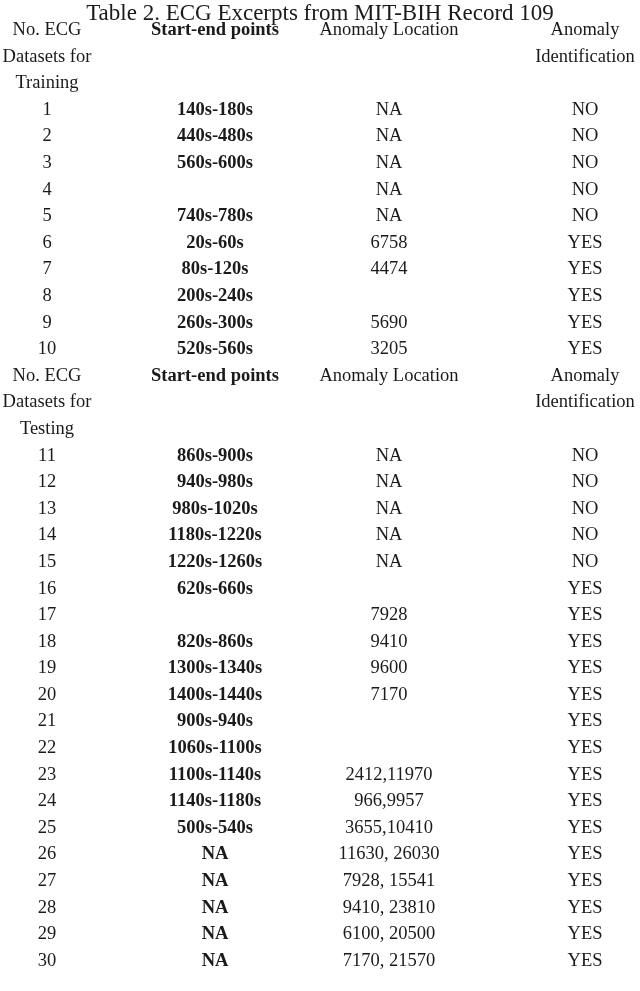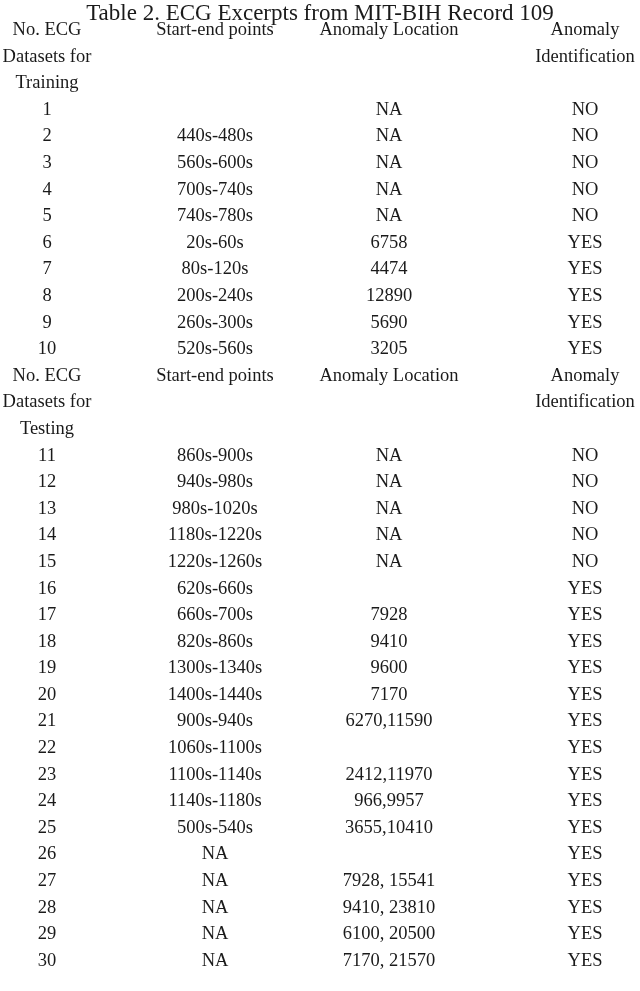--- a/index.html
+++ b/index.html
@@ -37,21 +37,21 @@
     font-size: 18.5px;
     line-height: 26.6px;
     white-space: nowrap;
   }
   .cell {
     position: absolute;
     top: 0;
     text-align: center;
   }
   .c1 { left: -10px; width: 114px; }
-  .c2 { left: 140px; width: 150px; }
+  .c2 { left: 140px; width: 150px; font-weight: bold; }
   .c3 { left: 300px; width: 178px; }
   .c4 { left: 526px; width: 118px; }
   .hdr-line { display: block; height: 26.6px; }
   .hdr .cell { white-space: nowrap; }
 </style>
 </head>
 <body>
 
 <div class="title">Table 2. ECG Excerpts from MIT-BIH Record 109</div>
 
@@ -70,38 +70,38 @@
       <span class="hdr-line">Anomaly Location</span>
     </div>
     <div class="cell c4">
       <span class="hdr-line">Anomaly</span>
       <span class="hdr-line">Identification</span>
     </div>
   </div>
   <div id="rows0">
       <div class="row">
         <div class="cell c1">1</div>
+        <div class="cell c2">140s-180s</div>
         <div class="cell c3">NA</div>
         <div class="cell c4">NO</div>
       </div>
       <div class="row">
         <div class="cell c1">2</div>
         <div class="cell c2">440s-480s</div>
         <div class="cell c3">NA</div>
         <div class="cell c4">NO</div>
       </div>
       <div class="row">
         <div class="cell c1">3</div>
         <div class="cell c2">560s-600s</div>
         <div class="cell c3">NA</div>
         <div class="cell c4">NO</div>
       </div>
       <div class="row">
         <div class="cell c1">4</div>
-        <div class="cell c2">700s-740s</div>
         <div class="cell c3">NA</div>
         <div class="cell c4">NO</div>
       </div>
       <div class="row">
         <div class="cell c1">5</div>
         <div class="cell c2">740s-780s</div>
         <div class="cell c3">NA</div>
         <div class="cell c4">NO</div>
       </div>
       <div class="row">
@@ -112,21 +112,20 @@
       </div>
       <div class="row">
         <div class="cell c1">7</div>
         <div class="cell c2">80s-120s</div>
         <div class="cell c3">4474</div>
         <div class="cell c4">YES</div>
       </div>
       <div class="row">
         <div class="cell c1">8</div>
         <div class="cell c2">200s-240s</div>
-        <div class="cell c3">12890</div>
         <div class="cell c4">YES</div>
       </div>
       <div class="row">
         <div class="cell c1">9</div>
         <div class="cell c2">260s-300s</div>
         <div class="cell c3">5690</div>
         <div class="cell c4">YES</div>
       </div>
       <div class="row">
         <div class="cell c1">10</div>
@@ -184,21 +183,20 @@
         <div class="cell c3">NA</div>
         <div class="cell c4">NO</div>
       </div>
       <div class="row">
         <div class="cell c1">16</div>
         <div class="cell c2">620s-660s</div>
         <div class="cell c4">YES</div>
       </div>
       <div class="row">
         <div class="cell c1">17</div>
-        <div class="cell c2">660s-700s</div>
         <div class="cell c3">7928</div>
         <div class="cell c4">YES</div>
       </div>
       <div class="row">
         <div class="cell c1">18</div>
         <div class="cell c2">820s-860s</div>
         <div class="cell c3">9410</div>
         <div class="cell c4">YES</div>
       </div>
       <div class="row">
@@ -209,21 +207,20 @@
       </div>
       <div class="row">
         <div class="cell c1">20</div>
         <div class="cell c2">1400s-1440s</div>
         <div class="cell c3">7170</div>
         <div class="cell c4">YES</div>
       </div>
       <div class="row">
         <div class="cell c1">21</div>
         <div class="cell c2">900s-940s</div>
-        <div class="cell c3">6270,11590</div>
         <div class="cell c4">YES</div>
       </div>
       <div class="row">
         <div class="cell c1">22</div>
         <div class="cell c2">1060s-1100s</div>
         <div class="cell c4">YES</div>
       </div>
       <div class="row">
         <div class="cell c1">23</div>
         <div class="cell c2">1100s-1140s</div>
@@ -238,20 +235,21 @@
       </div>
       <div class="row">
         <div class="cell c1">25</div>
         <div class="cell c2">500s-540s</div>
         <div class="cell c3">3655,10410</div>
         <div class="cell c4">YES</div>
       </div>
       <div class="row">
         <div class="cell c1">26</div>
         <div class="cell c2">NA</div>
+        <div class="cell c3">11630, 26030</div>
         <div class="cell c4">YES</div>
       </div>
       <div class="row">
         <div class="cell c1">27</div>
         <div class="cell c2">NA</div>
         <div class="cell c3">7928, 15541</div>
         <div class="cell c4">YES</div>
       </div>
       <div class="row">
         <div class="cell c1">28</div>

